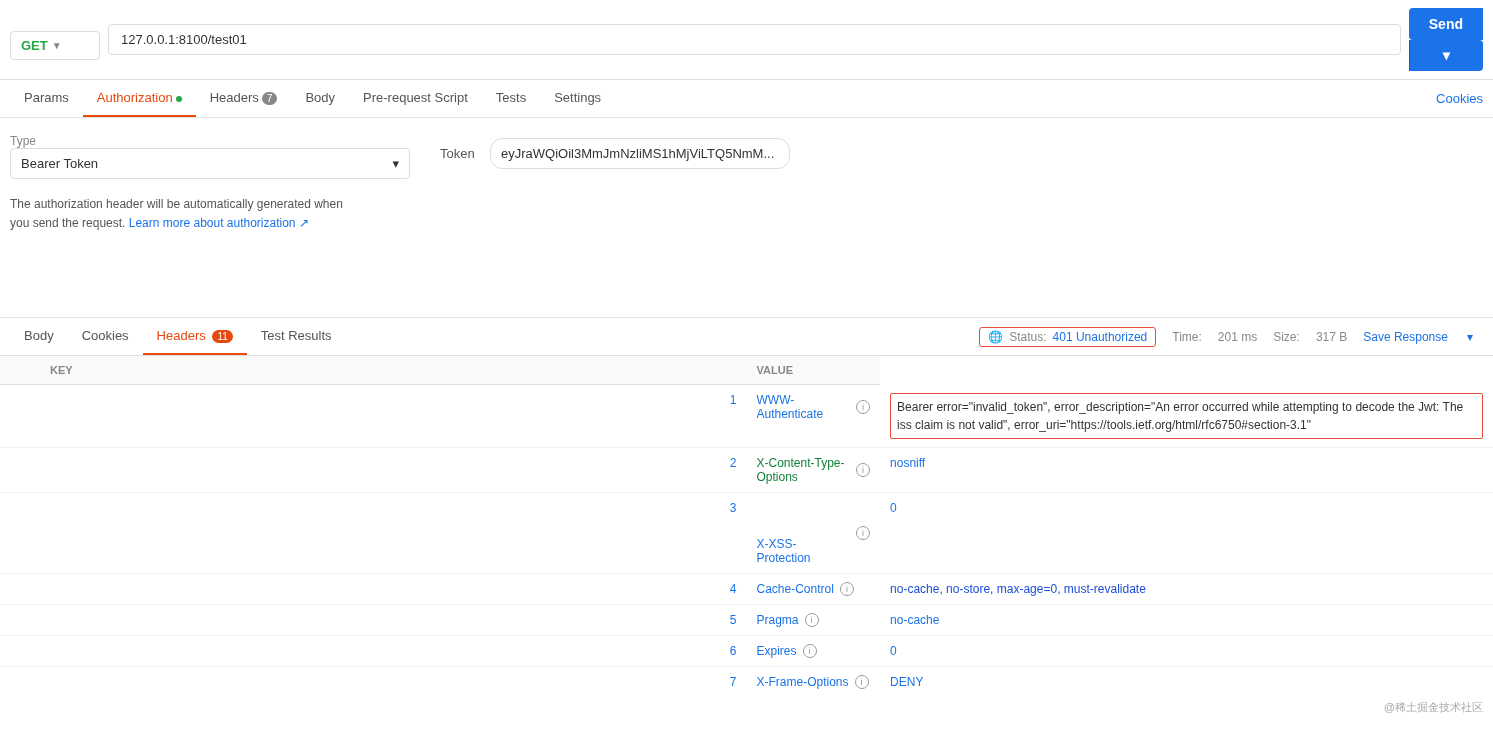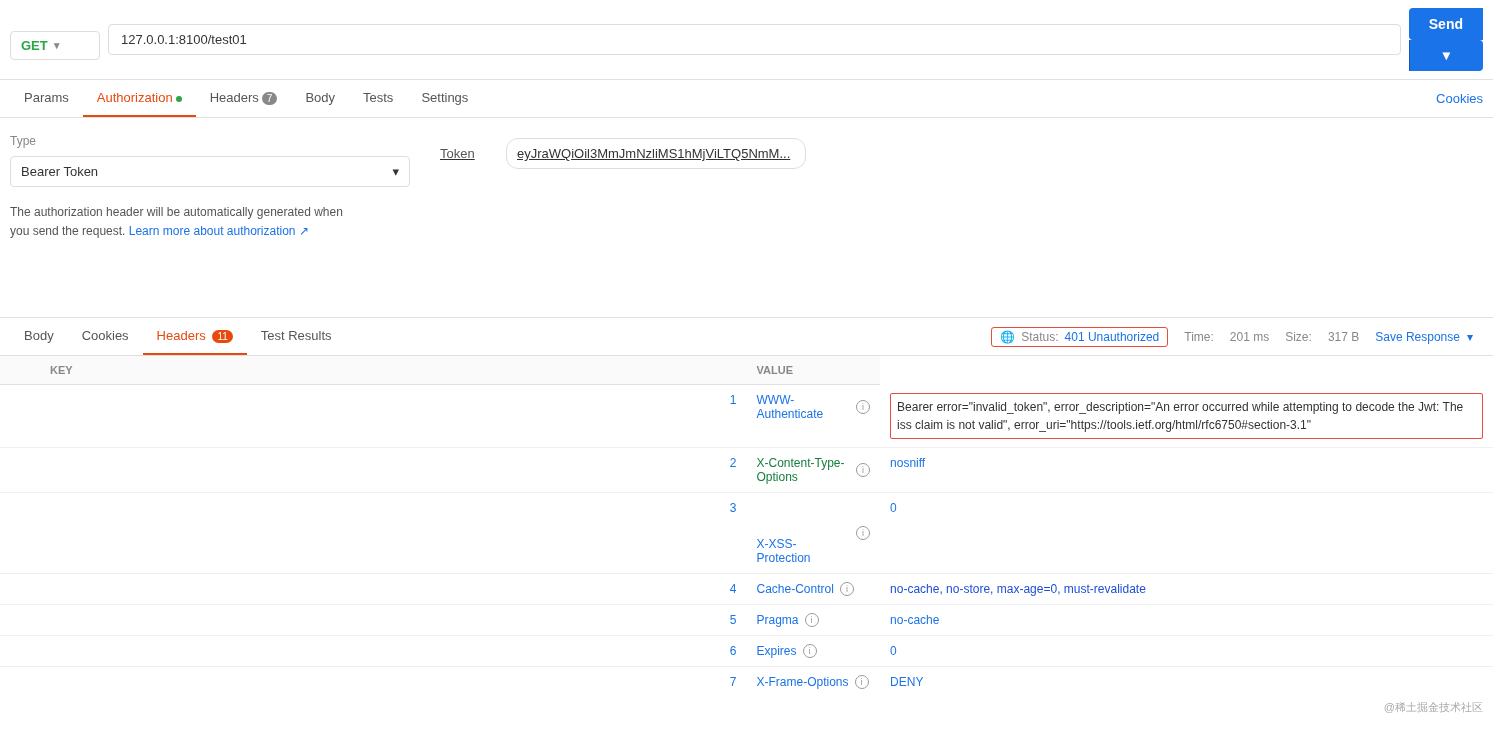--- a/index.html
+++ b/index.html
@@ -18,41 +18,41 @@
     .req-tabs { display: flex; align-items: center; padding: 0 10px; border-bottom: 1px solid #e0e0e0; background: #fff; }
     .req-tab { padding: 10px 14px; cursor: pointer; font-size: 13px; color: #555; border-bottom: 2px solid transparent; white-space: nowrap; }
     .req-tab.active { color: #e8490e; border-bottom: 2px solid #e8490e; }
     .req-tab .badge { background: #888; color: #fff; border-radius: 8px; padding: 1px 5px; font-size: 10px; margin-left: 3px; }
     .req-tab .dot { display: inline-block; width: 6px; height: 6px; background: #28a745; border-radius: 50%; margin-left: 3px; vertical-align: middle; }
     .cookies-link { margin-left: auto; color: #1a73e8; cursor: pointer; font-size: 13px; }
 
     
     .auth-panel { display: flex; padding: 16px 10px; border-bottom: 1px solid #e0e0e0; min-height: 200px; }
     .auth-left { width: 400px; }
-    .type-label { font-size: 12px; color: #888; margin-bottom: 8px; }
+    .type-label { font-size: 12px; color: #888; }
     .type-select { display: flex; align-items: center; justify-content: space-between; border: 1px solid #ddd; border-radius: 4px; padding: 7px 10px; cursor: pointer; min-width: 200px; background: #fff; }
     .auth-info { margin-top: 16px; font-size: 12px; color: #555; line-height: 1.6; max-width: 350px; }
     .auth-info a { color: #1a73e8; text-decoration: none; }
-    .auth-right { flex: 1; padding-left: 30px; display: flex; align-items: flex-start; gap: 16px; padding-top: 4px; text-decoration: underline; }
+    .auth-right { flex: 1; padding-left: 30px; display: flex; align-items: flex-start; padding-top: 4px; }
     .token-label { color: #555; font-size: 13px; min-width: 50px; padding-top: 8px; }
     .token-input { border: 1px solid #ddd; border-radius: 12px; padding: 7px 10px; font-size: 13px; width: 300px; color: #333; background: #fff; }
 
     
     .response-area { display: flex; flex-direction: column; flex: 1; }
     .resp-tab { padding: 10px 14px; cursor: pointer; font-size: 13px; color: #555; border-bottom: 2px solid transparent; }
     .resp-tab.active { color: #e8490e; border-bottom: 2px solid #e8490e; }
     .resp-tab .badge { background: #e8490e; color: #fff; border-radius: 8px; padding: 1px 5px; font-size: 10px; margin-left: 3px; }
 
     
     .status-bar { display: flex; align-items: center; margin-left: auto; padding: 0 10px; gap: 16px; }
     .status-badge { border: 1px solid #e74c3c; border-radius: 3px; padding: 2px 8px; color: #888; font-size: 12px; display: flex; align-items: center; gap: 6px; }
     .status-badge .globe { color: #888; }
     .time-text { font-size: 12px; color: #888; }
     .size-text { font-size: 12px; color: #888; }
-    .save-response { color: #1a73e8; font-size: 12px; cursor: pointer; display: flex; align-items: center; gap: 7px; }
+    .save-response { color: #1a73e8; font-size: 12px; cursor: pointer; display: flex; align-items: center; gap: 19px; }
 
     
     .headers-table { width: 100%; border-collapse: collapse; }
     .headers-table th { text-align: left; padding: 8px 10px; font-size: 11px; color: #888; font-weight: 600; background: #fafafa; border-bottom: 1px solid #e0e0e0; }
     .headers-table td { padding: 8px 10px; border-bottom: 1px solid #f0f0f0; font-size: 12px; vertical-align: top; }
     .headers-table td:first-child { width: 50%; color: #1a73e8; }
     .headers-table td:last-child { color: #1a73e8; }
     .key-cell { display: flex; align-items: center; gap: 6px; }
     .key-cell .info-icon { display: inline-flex; align-items: center; justify-content: center; width: 14px; height: 14px; border: 1px solid #999; border-radius: 50%; font-size: 9px; color: #999; flex-shrink: 0; }
     .www-auth-value { color: #333; border: 1px solid #e74c3c; padding: 4px 6px; border-radius: 2px; display: inline-block; line-height: 1.5; }
@@ -83,20 +83,21 @@
 
 <div class="req-tabs">
   <div class="req-tab">Params</div>
   <div class="req-tab active" style="color:#e8490e; border-bottom:2px solid #e8490e;">
     <span>Authorization</span><span class="dot"></span>
   </div>
   <div class="req-tab">
     <span>Headers</span><span class="badge">7</span>
   </div>
   <div class="req-tab">Body</div>
+  <div class="req-tab">Pre-request Script</div>
   <div class="req-tab">Tests</div>
   <div class="req-tab">Settings</div>
   <span class="cookies-link">Cookies</span>
 </div>
 
 <div class="auth-panel">
   <div class="auth-left">
     <div class="type-label">Type</div>
     <div class="type-select">
       <span>Bearer Token</span>

